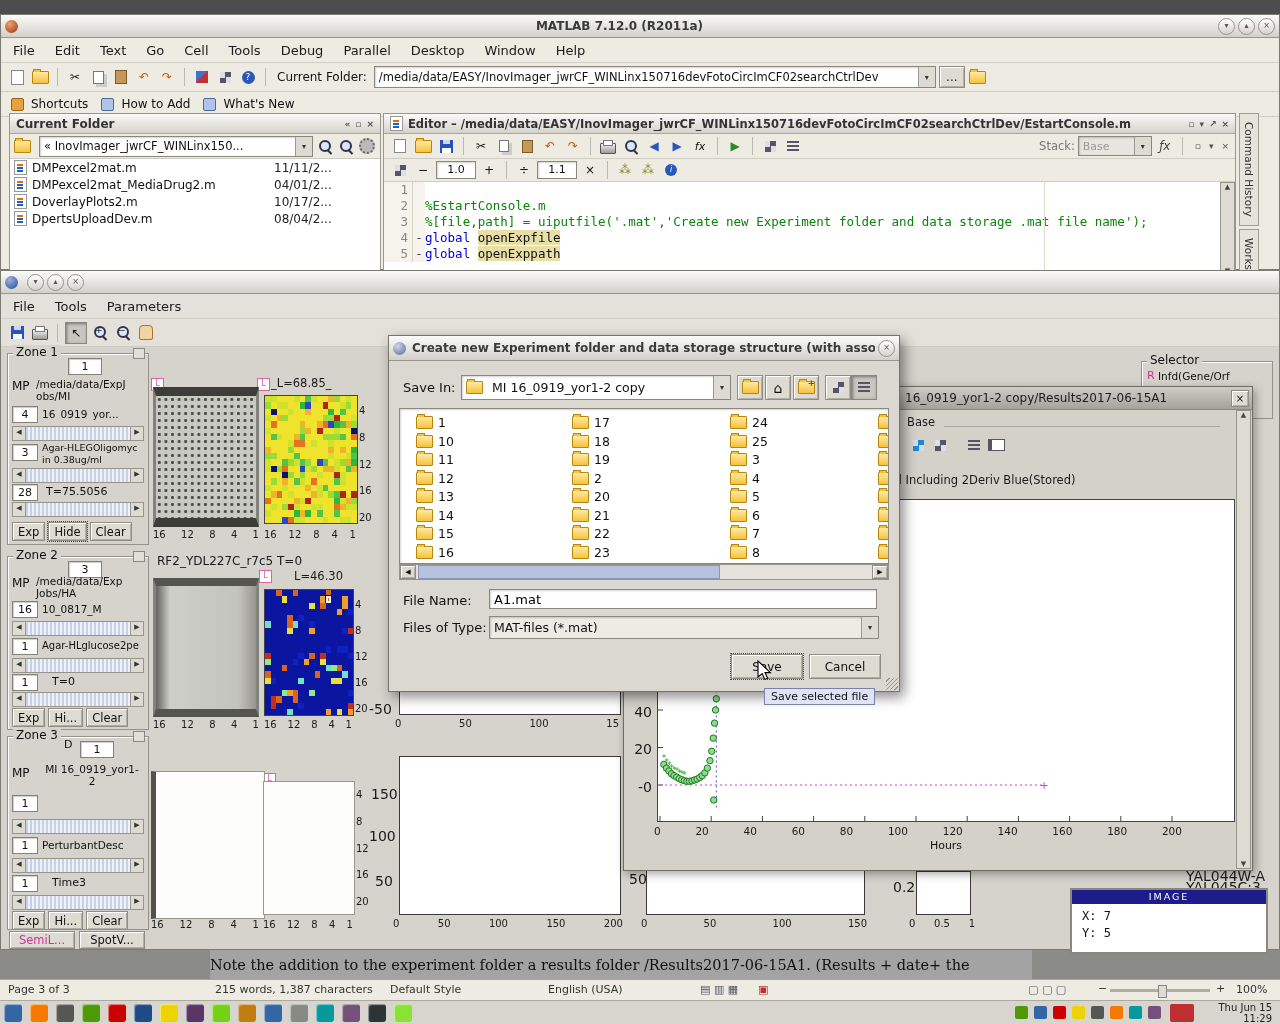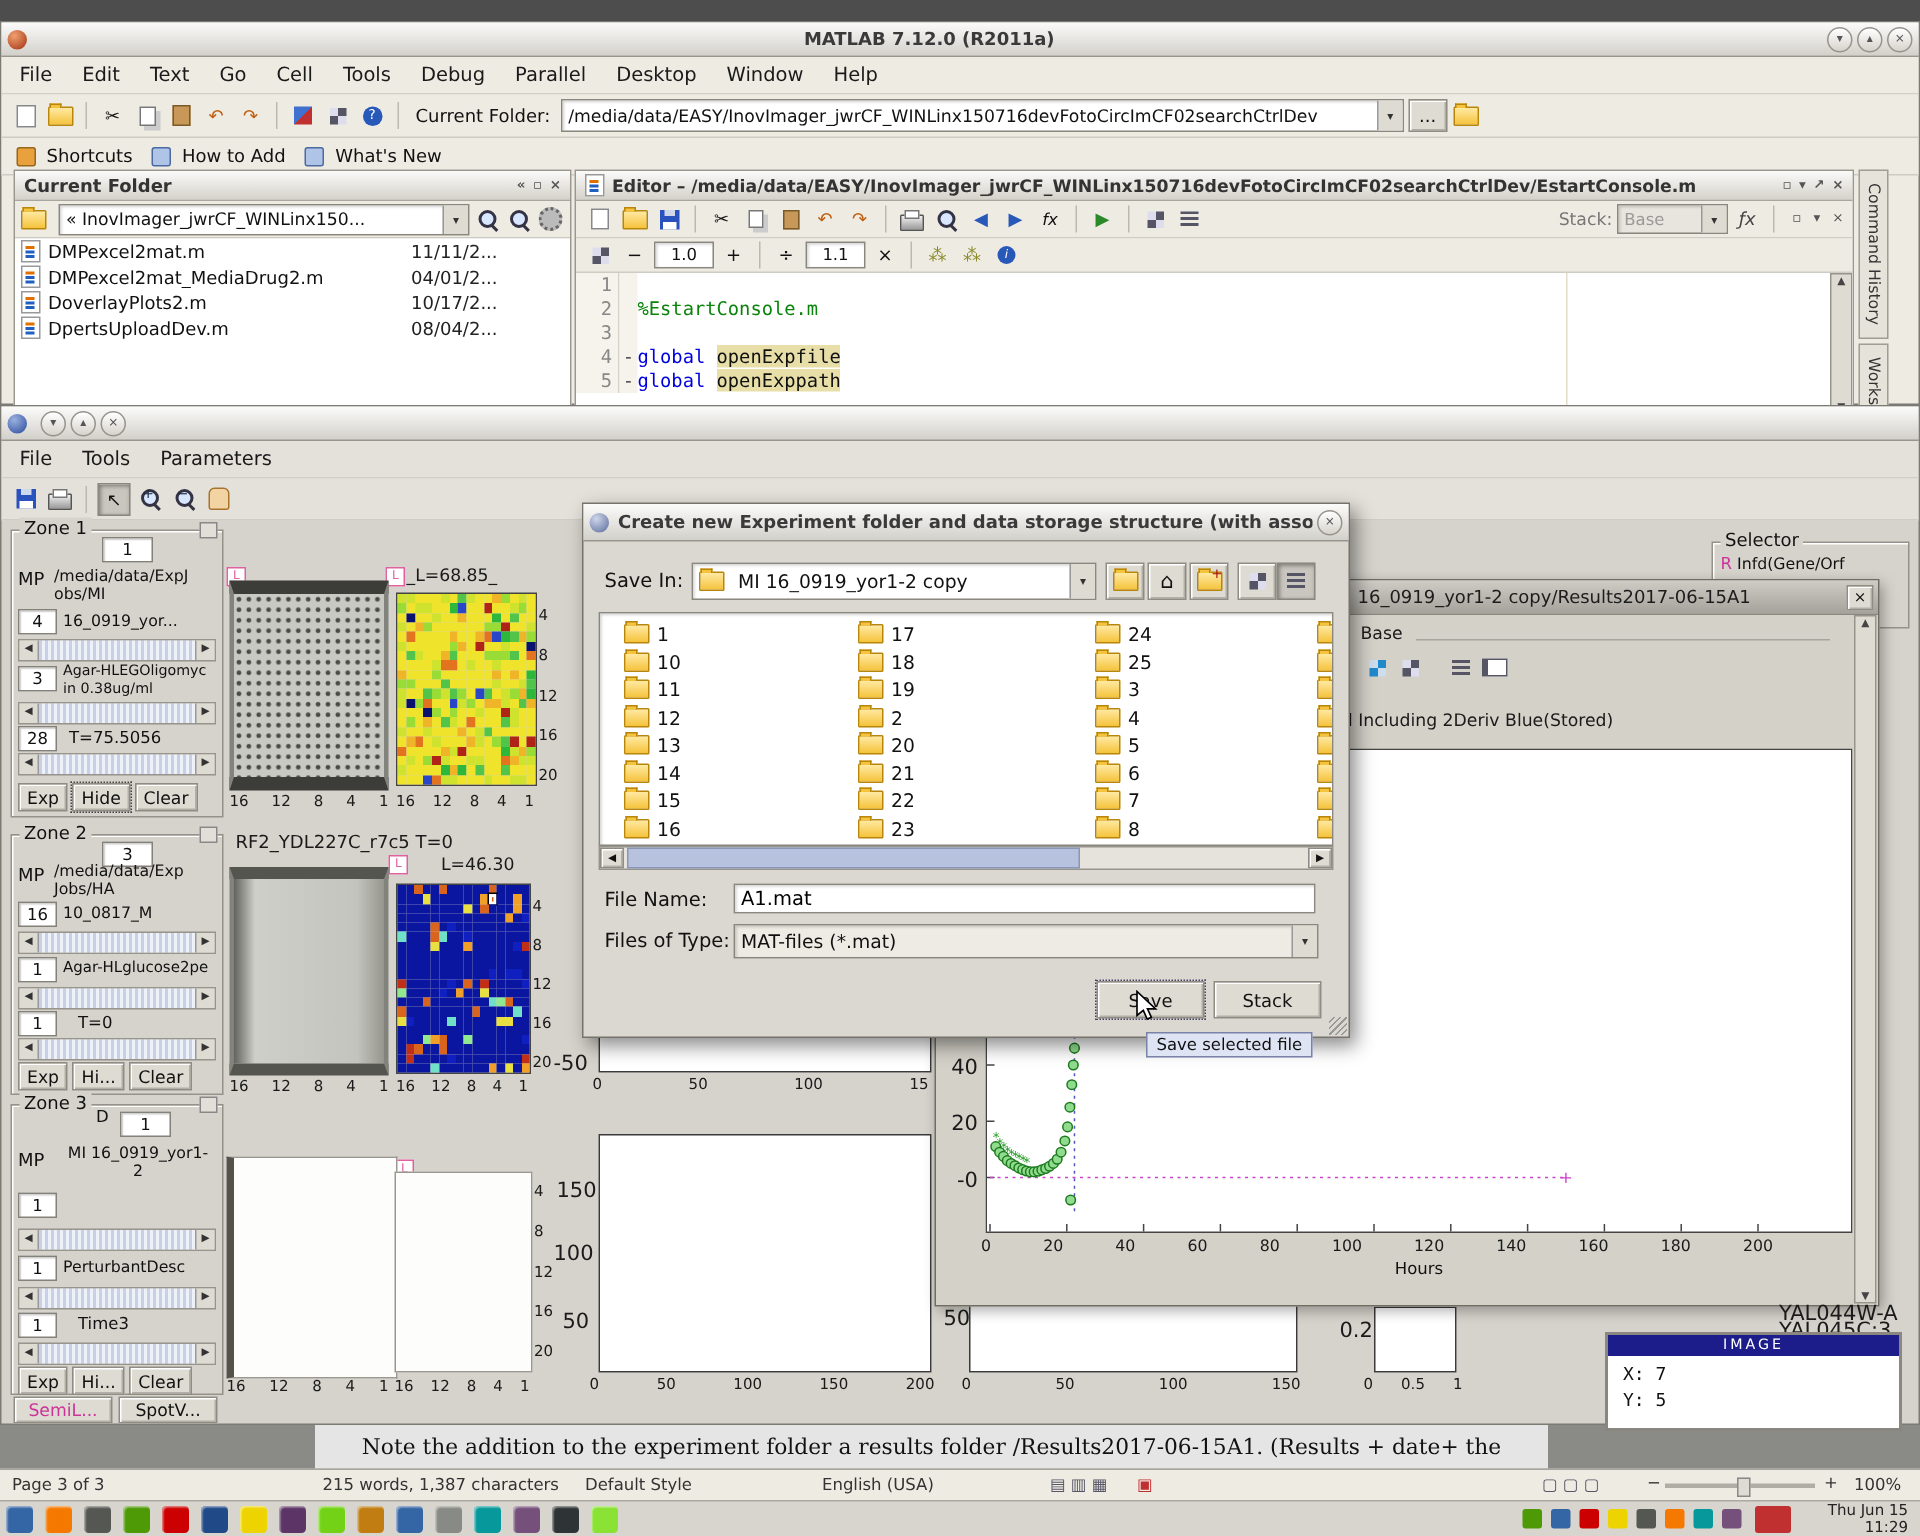--- a/index.html
+++ b/index.html
@@ -275,21 +275,21 @@
         <span class="tbtn" style="color:#8a8a2a">⁂</span>
         <span class="tbtn" style="color:#8a8a2a">⁂</span>
         <span class="tbtn">
             <span style="width:12px;height:12px;border-radius:50%;background:#2858b8;color:#fff;font-size:8px;line-height:12px;text-align:center;font-style:italic">i</span>
           </span>
       </div>
       <div style="position:relative;background:#fff;height:92px;overflow:hidden">
         <div id="code-lines">
             <div class="code-row"><span class="gut">1</span><span class="dash"></span><span></span></div>
             <div class="code-row"><span class="gut">2</span><span class="dash"></span><span><span class="c-comment">%EstartConsole.m</span></span></div>
-            <div class="code-row"><span class="gut">3</span><span class="dash"></span></div>
+            <div class="code-row"><span class="gut">3</span><span class="dash"></span><span><span class="c-comment">%[file,path] = uiputfile('.mat','Create new Experiment folder and data storage .mat file name');</span></span></div>
             <div class="code-row"><span class="gut">4</span><span class="dash">-</span><span><span class="c-keyword">global </span><span class="c-hl">openExpfile</span></span></div>
             <div class="code-row"><span class="gut">5</span><span class="dash">-</span><span><span class="c-keyword">global </span><span class="c-hl">openExppath</span></span></div>
           </div>
         <div style="position:absolute;left:660px;top:0;width:1px;height:100%;background:#e2dcc8"></div>
         <div class="scroll" style="right:0;top:0;height:100%">
             <span>▲</span>
             <span>▼</span>
           </div>
       </div>
     </div>
@@ -1304,21 +1304,21 @@
           <span>▲</span>
           <span>▼</span>
         </div>
     </div>
 
     <span class="stick" style="left:1185px;top:597px">YAL044W-A</span>
     <span class="stick" style="left:1185px;top:608px">YAL045C:3</span>
   </div>
 
   <div class="abs" style="left:0;top:950px;width:1280px;height:29px;background:#8a8a86;z-index:5">
-    <div style="position:absolute;left:210px;top:0;width:822px;height:29px;background:#e5e5e5;display:flex;align-items:center;justify-content:center">
+    <div style="position:absolute;left:210px;top:0;width:822px;height:29px;background:#a3a3a3;display:flex;align-items:center;justify-content:flex-start">
       <span style="font-family:'DejaVu Serif','Liberation Serif',serif;font-size:14.5px;color:#111;white-space:nowrap">Note the addition to the experiment folder a results folder  /Results2017-06-15A1.  (Results + date+ the</span>
     </div>
   </div>
   <div class="abs" style="left:0;top:979px;width:1280px;height:21px;background:#eeebe3;border-top:1px solid #a8a5a0;z-index:5">
     <span class="statxt" style="left:8px;top:3px">Page 3 of 3</span>
     <span class="statxt" style="left:215px;top:3px">215 words, 1,387 characters</span>
     <span class="statxt" style="left:390px;top:3px">Default Style</span>
     <span class="statxt" style="left:548px;top:3px">English (USA)</span>
     <span class="statxt" style="left:700px;top:3px;color:#556">▤ ▥ ▦</span>
     <span class="statxt" style="left:758px;top:3px;color:#c03030">▣</span>
@@ -1493,21 +1493,21 @@
       <span class="btn" style="width:14px;font-size:7px">▶</span>
     </div>
     <span style="position:absolute;left:14px;top:257px;font-size:13px">File Name:</span>
     <input class="inset" style="position: absolute; left: 100px; top: 253px; width: 388px; height: 20px; font-size: 13px; font-family: &quot;DejaVu Sans&quot;, sans-serif; padding: 0px 4px; box-sizing: border-box;" value="A1.mat">
     <span style="position:absolute;left:14px;top:284px;font-size:13px">Files of Type:</span>
     <div class="inset" style="position:absolute;left:100px;top:280px;width:388px;height:21px;display:flex;align-items:center;background:#eeebe4">
       <span style="flex:1;font-size:12.5px;padding-left:4px">MAT-files (*.mat)</span>
       <span class="combo-ar">▾</span>
     </div>
     <span class="btn" style="position:absolute;left:342px;top:318px;width:70px;height:23px;outline:1px dotted #446">Save</span>
-    <span class="btn" style="position:absolute;left:420px;top:318px;width:70px;height:23px">Stack</span>
+    <span class="btn" style="position:absolute;left:420px;top:318px;width:70px;height:23px">Cancel</span>
     <div style="position:absolute;right:1px;bottom:1px;width:12px;height:12px;background:repeating-linear-gradient(135deg,transparent 0 2px,#999 2px 3px)"></div>
   </div>
 
   <div style="position:absolute;left:764px;top:688px;background:#dfe4f5;border:1px solid #7a82a8;font-size:11px;padding:1px 6px;z-index:90;white-space:nowrap">Save selected file</div>
 
   <svg width="16" height="21" style="position:absolute;left:757px;top:660px;z-index:100">
     <path d="M1,1 L1,17 L5.2,13.6 L7.8,19.4 L10.6,18.2 L8,12.6 L13.4,12.6 Z" fill="#fff" stroke="#000" stroke-width="1.1"></path>
   </svg>
 
   <div class="abs" style="left:0;top:1000px;width:1280px;height:24px;background:#d8d5cf;border-top:1px solid #aca9a1;z-index:80;display:flex">

